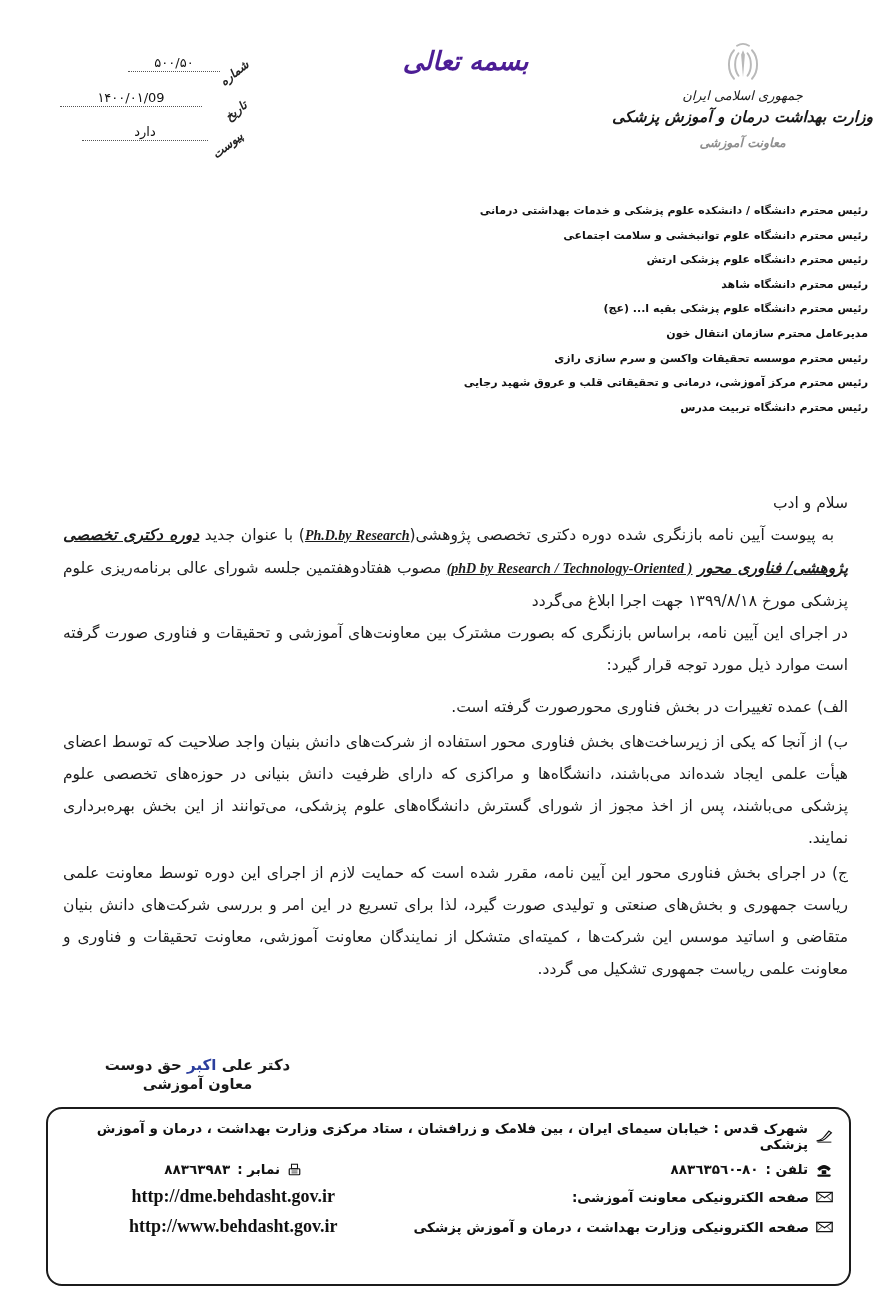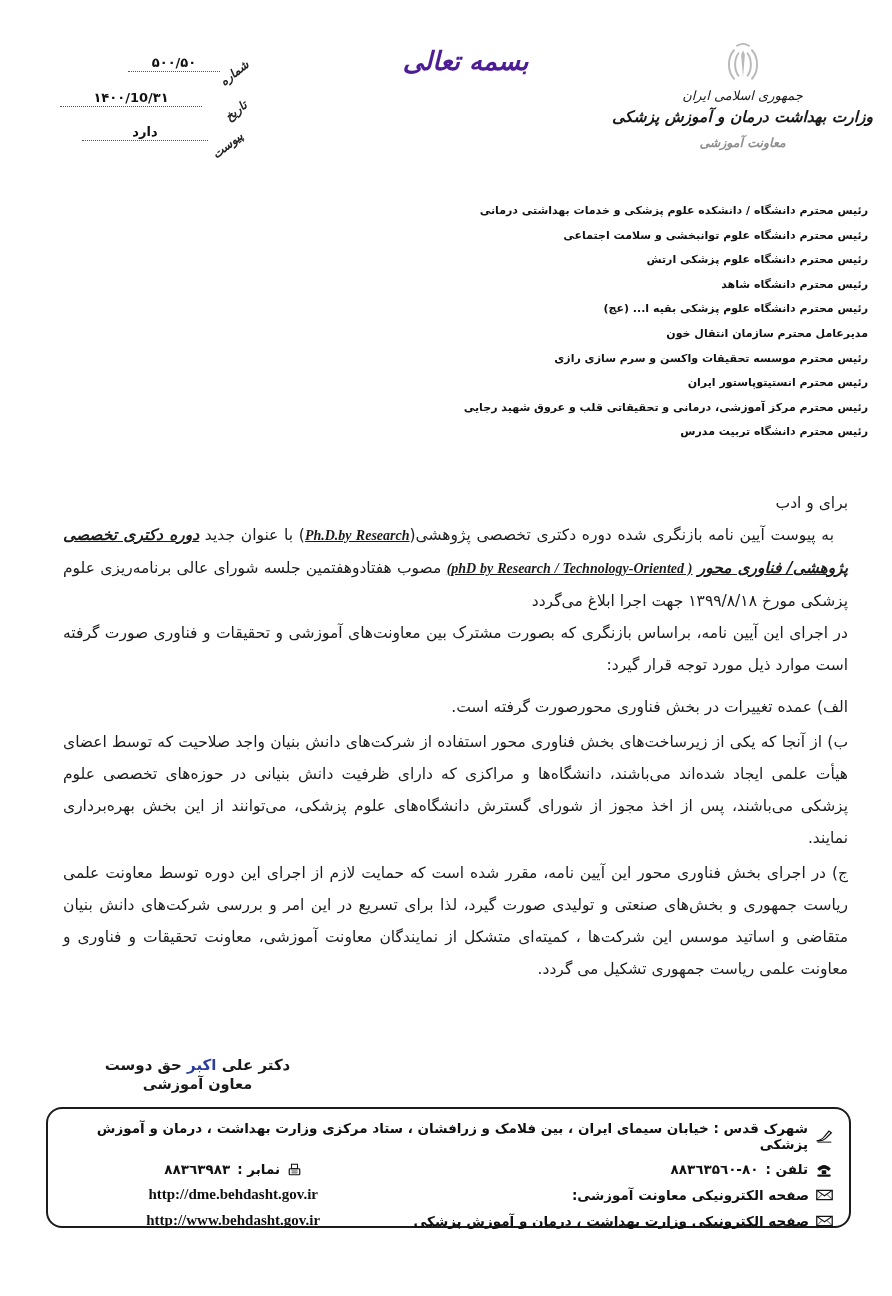--- a/index.html
+++ b/index.html
@@ -1,21 +1,21 @@
 <!DOCTYPE html>
 <html lang="fa"><head>
 <meta charset="utf-8">
 <style>
   html,body{margin:0;padding:0;background:#ffffff;}
   .page{position:relative;width:892px;height:1296px;background:#fff;overflow:hidden;
         font-family:"DejaVu Sans",sans-serif;color:#1a1a1a;direction:rtl;}
 
   
   .ref-block{position:absolute;left:0;top:0;width:270px;height:185px;}
-  .ref-value{position:absolute;text-align:center;font-weight:700;font-size:13px;
+  .ref-value{position:absolute;text-align:center;font-weight:400;font-size:13px;
              border-bottom:1.6px dotted #555;padding-bottom:1px;direction:ltr;color:#111;}
   .ref-label{position:absolute;font-size:12px;font-style:italic;font-weight:600;
              transform:rotate(-38deg);color:#222;}
   #ref-number{left:128px;top:55px;width:92px;}
   #ref-date{left:60px;top:90px;width:142px;}
   #ref-attach{left:82px;top:124px;width:126px;}
   #lbl-number{left:218px;top:66px;}
   #lbl-date{left:224px;top:104px;}
   #lbl-attach{left:210px;top:138px;}
 
@@ -45,40 +45,40 @@
   .item-a{margin-top:10px !important;}
   .item{margin-top:3px !important;}
 
   
   .signature{position:absolute;left:80px;top:1056px;width:235px;text-align:center;font-weight:700;}
   .sig-name{font-size:15px;}
   .sig-hl{color:#2c3f9e;}
   .sig-title{font-size:14.5px;margin-top:2px;}
 
   
-  .footer{position:absolute;left:46px;top:1107px;width:805px;height:121px;box-sizing:border-box;
+  .footer{position:absolute;left:46px;top:1107px;width:805px;height:179px;box-sizing:border-box;
           border:2px solid #1b1b1b;border-radius:16px;padding:11px 16px 6px 16px;
           font-weight:700;font-size:13.5px;color:#111;}
   .f-row{display:flex;align-items:center;margin-bottom:9px;}
   .f-right{display:flex;align-items:center;gap:7px;flex:1;}
   .f-left{width:44%;display:flex;align-items:center;justify-content:center;gap:7px;direction:rtl;}
   .num{direction:ltr;unicode-bidi:embed;}
-  .url{font-family:"Liberation Serif","DejaVu Serif",serif;font-weight:700;font-size:15px;
+  .url{font-family:"Liberation Serif","DejaVu Serif",serif;font-weight:700;font-size:18px;
        direction:ltr;unicode-bidi:embed;}
   .icon{flex:0 0 auto;display:inline-flex;}
 </style>
 </head>
 <body>
 
 <div class="page">
 
   <div class="ref-block">
     <div class="ref-value" id="ref-number">۵۰۰/۵۰</div>
     <div class="ref-label" id="lbl-number">شماره</div>
-    <div class="ref-value" id="ref-date">۱۴۰۰/10/۳۱</div>
+    <div class="ref-value" id="ref-date">۱۴۰۰/۰۱/09</div>
     <div class="ref-label" id="lbl-date">تاریخ</div>
     <div class="ref-value" id="ref-attach">دارد</div>
     <div class="ref-label" id="lbl-attach">پیوست</div>
   </div>
 
   <div class="bismillah">بسمه تعالی</div>
 
   <div class="letterhead">
     <div class="emblem-wrap">
       <svg width="38" height="42" viewBox="0 0 46 56" fill="none">
@@ -96,27 +96,26 @@
   </div>
 
   <div class="recipients">
     <div>رئیس محترم دانشگاه / دانشکده علوم پزشکی و خدمات بهداشتی درمانی</div>
     <div>رئیس محترم دانشگاه علوم توانبخشی و سلامت اجتماعی</div>
     <div>رئیس محترم دانشگاه علوم پزشکی ارتش</div>
     <div>رئیس محترم دانشگاه شاهد</div>
     <div>رئیس محترم دانشگاه علوم پزشکی بقیه ا... (عج)</div>
     <div>مدیرعامل محترم سازمان انتقال خون</div>
     <div>رئیس محترم موسسه تحقیقات واکسن و سرم سازی رازی</div>
-    <div>رئیس محترم انستیتوپاستور ایران</div>
     <div>رئیس محترم مرکز آموزشی، درمانی و تحقیقاتی قلب و عروق شهید رجایی</div>
     <div>رئیس محترم دانشگاه تربیت مدرس</div>
   </div>
 
   <div class="body-text">
-    <p>برای و ادب</p>
+    <p>سلام و ادب</p>
     <p class="p-indent"><span>به پیوست آیین نامه بازنگری شده دوره دکتری تخصصی پژوهشی(</span><span class="latin" dir="ltr">Ph.D.by Research</span><span>) با عنوان جدید </span><span class="fa-em">دوره دکتری تخصصی پژوهشی/ فناوری محور</span> <span class="latin" dir="ltr">(phD by Research / Technology-Oriented )</span><span> مصوب هفتادوهفتمین جلسه شورای عالی برنامه‌ریزی علوم پزشکی مورخ ۱۳۹۹/۸/۱۸ جهت اجرا ابلاغ می‌گردد</span></p>
     <p>در اجرای این آیین نامه، براساس بازنگری که بصورت مشترک بین معاونت‌های آموزشی و تحقیقات و فناوری صورت گرفته است موارد ذیل مورد توجه قرار گیرد:</p>
     <p class="item-a">الف) عمده تغییرات در بخش فناوری محورصورت گرفته است.</p>
     <p class="item">ب) از آنجا که یکی از زیرساخت‌های بخش فناوری محور استفاده از شرکت‌های دانش بنیان واجد صلاحیت که توسط اعضای هیأت علمی ایجاد شده‌اند می‌باشند، دانشگاه‌ها و مراکزی که دارای ظرفیت دانش بنیانی در حوزه‌های تخصصی علوم پزشکی می‌باشند، پس از اخذ مجوز از شورای گسترش دانشگاه‌های علوم پزشکی، می‌توانند از این بخش بهره‌برداری نمایند.</p>
     <p class="item">ج) در اجرای بخش فناوری محور این آیین نامه، مقرر شده است که حمایت لازم از اجرای این دوره توسط معاونت علمی ریاست جمهوری و بخش‌های صنعتی و تولیدی صورت گیرد، لذا برای تسریع در این امر و بررسی شرکت‌های دانش بنیان متقاضی و اساتید موسس این شرکت‌ها ، کمیته‌ای متشکل از نمایندگان معاونت آموزشی، معاونت تحقیقات و فناوری و معاونت علمی ریاست جمهوری تشکیل می گردد.</p>
   </div>
 
   <div class="signature">
     <div class="sig-name"><span>دکتر علی </span><span class="sig-hl">اکبر</span><span> حق دوست</span></div>
     <div class="sig-title">معاون آموزشی</div>

